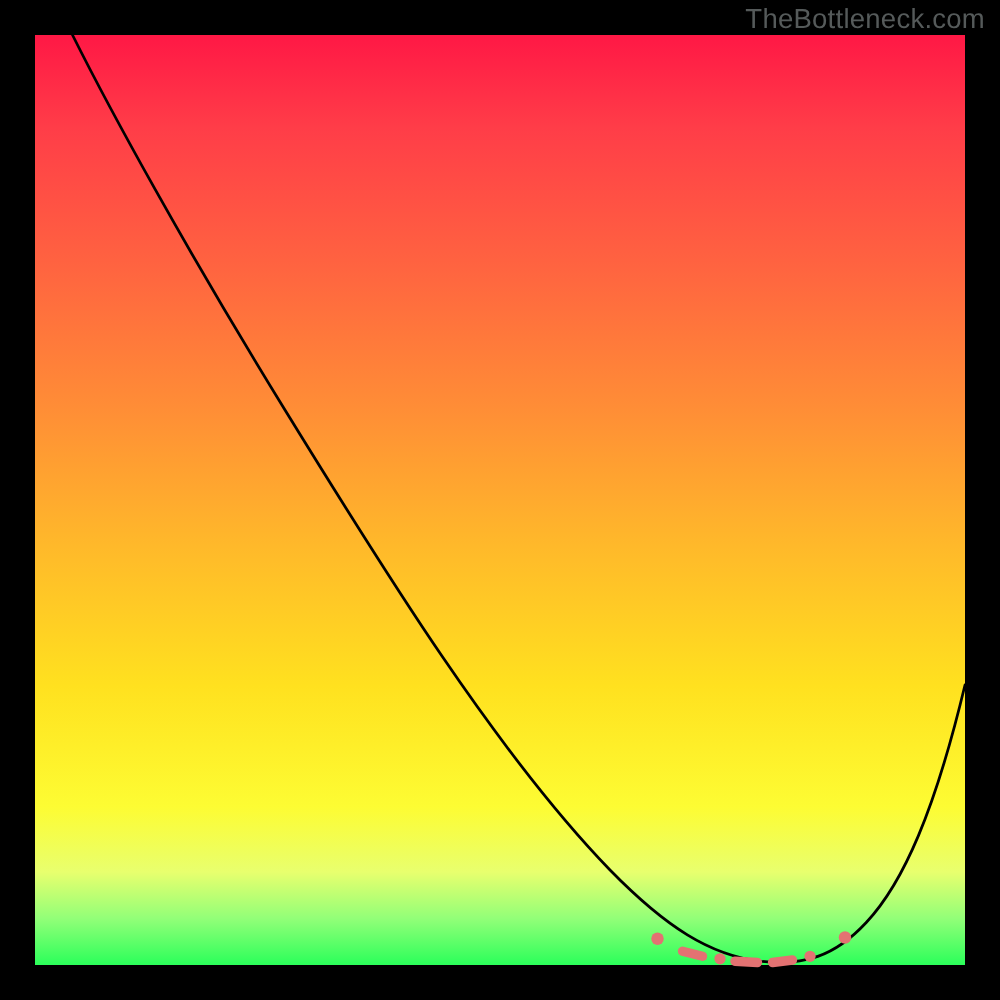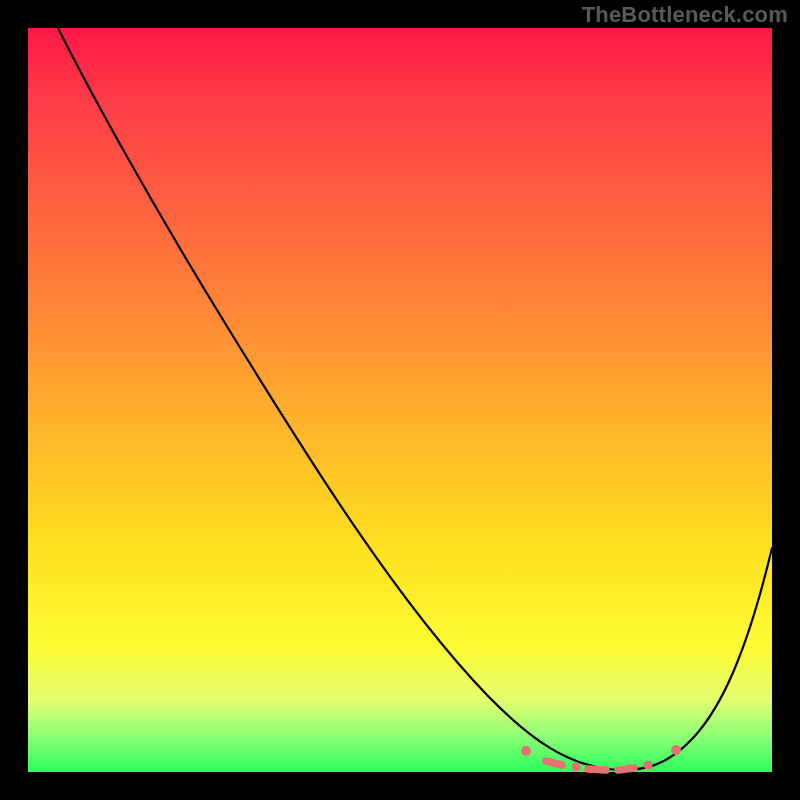--- a/index.html
+++ b/index.html
@@ -15,21 +15,21 @@
     position: relative;
     width: 800px;
     height: 800px;
     background: #000;
   }
   .attribution {
     position: absolute;
     top: 2px;
     right: 12px;
     font-size: 22px;
-    font-weight: 700;
+    font-weight: 400;
     color: #555a5a;
     letter-spacing: 0.2px;
     text-align: right;
   }
   .plot-area {
     position: absolute;
     left: 28px;
     top: 28px;
     width: 744px;
     height: 744px;

